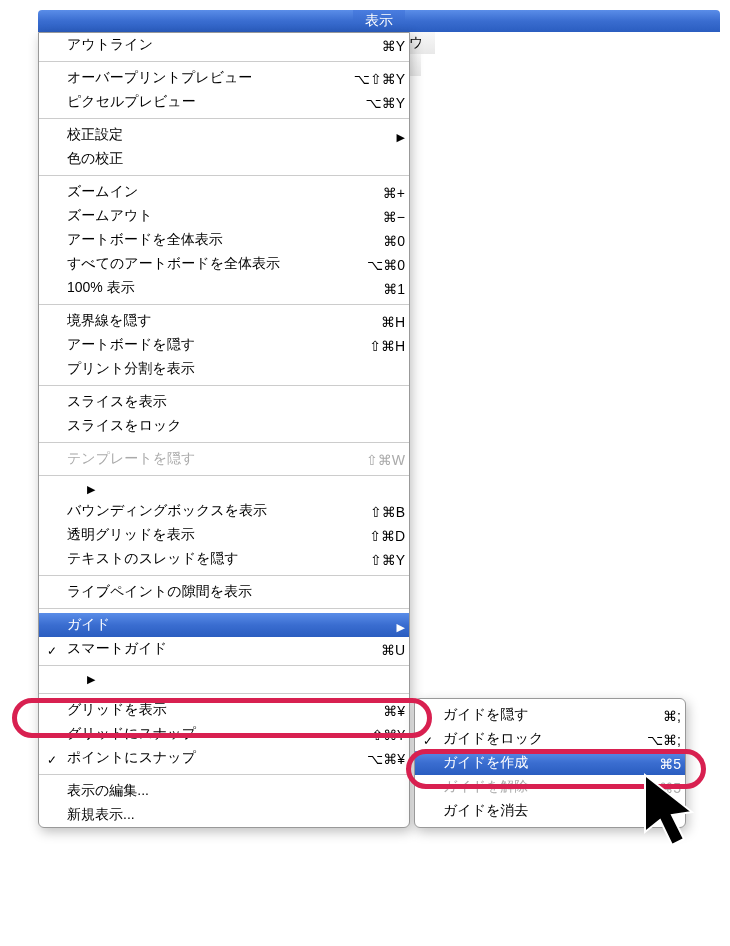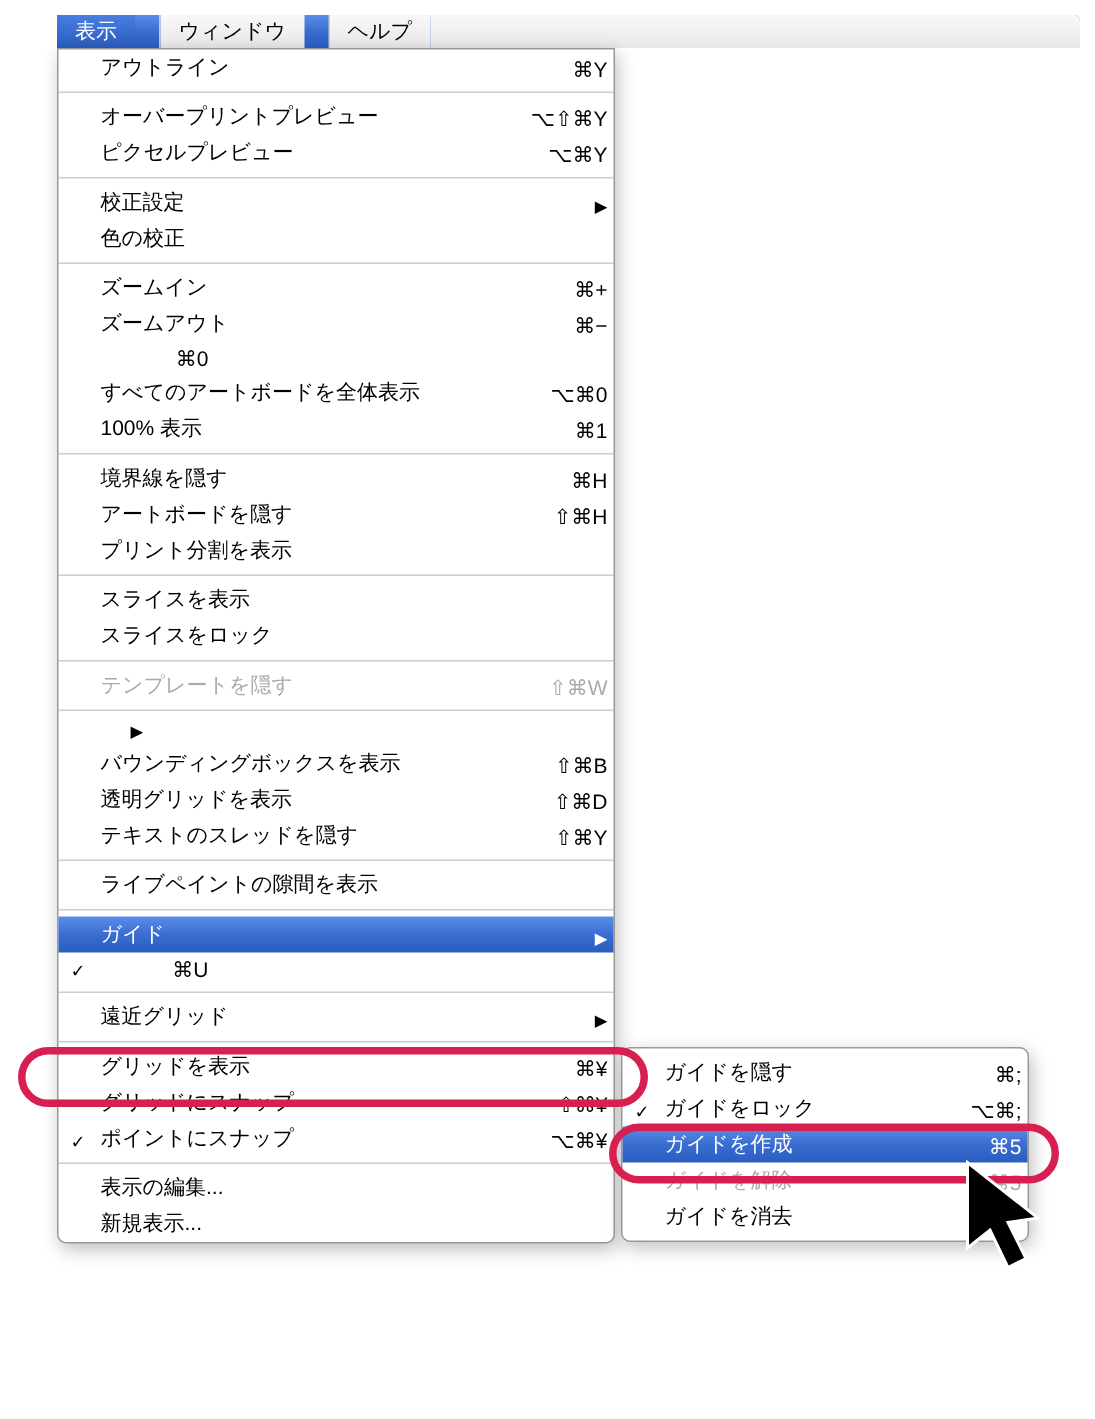--- a/index.html
+++ b/index.html
@@ -15,24 +15,25 @@
   
   
   .menubar {
     position: absolute;
     top: 10px;
     left: 38px;
     right: 10px;
     height: 22px;
     background: linear-gradient(to bottom, #5a8de8 0%, #3a6dd0 50%, #2a5dc0 100%);
     display: flex;
-    align-items: flex-end;
+    align-items: center;
     color: #fff;
     border-top-left-radius: 4px;
     border-top-right-radius: 4px;
+    flex-direction: column;
   }
   .menubar-item {
     padding: 2px 12px;
     font-weight: 500;
     background: transparent;
   }
   .menubar-item.selected {
     background: linear-gradient(to bottom, #4a7de0 0%, #2a5dc0 100%);
   }
   .menubar-item.normal {
@@ -169,20 +170,21 @@
   <div class="menu-sep"></div>
   <div class="menu-item">
     <span class="label">ズームイン</span>
     <span class="shortcut">⌘+</span>
   </div>
   <div class="menu-item">
     <span class="label">ズームアウト</span>
     <span class="shortcut">⌘−</span>
   </div>
   <div class="menu-item">
+    <span class="label">アートボードを全体表示</span>
     <span class="shortcut">⌘0</span>
   </div>
   <div class="menu-item">
     <span class="label">すべてのアートボードを全体表示</span>
     <span class="shortcut">⌥⌘0</span>
   </div>
   <div class="menu-item">
     <span class="label">100% 表示</span>
     <span class="shortcut">⌘1</span>
   </div>
@@ -230,25 +232,25 @@
   <div class="menu-item">
     <span class="label">ライブペイントの隙間を表示</span>
   </div>
   <div class="menu-sep"></div>
   <div class="menu-item highlighted">
     <span class="label">ガイド</span>
     <span class="arrow">▶</span>
   </div>
   <div class="menu-item">
     <span class="check">✓</span>
+    <span class="label">スマートガイド</span>
     <span class="shortcut">⌘U</span>
   </div>
   <div class="menu-sep"></div>
   <div class="menu-item">
-    <span class="label">遠近グリッド</span>
     <span class="arrow">▶</span>
   </div>
   <div class="menu-sep"></div>
   <div class="menu-item">
     <span class="label">グリッドを表示</span>
     <span class="shortcut">⌘¥</span>
   </div>
   <div class="menu-item">
     <span class="label">グリッドにスナップ</span>
     <span class="shortcut">⇧⌘¥</span>

